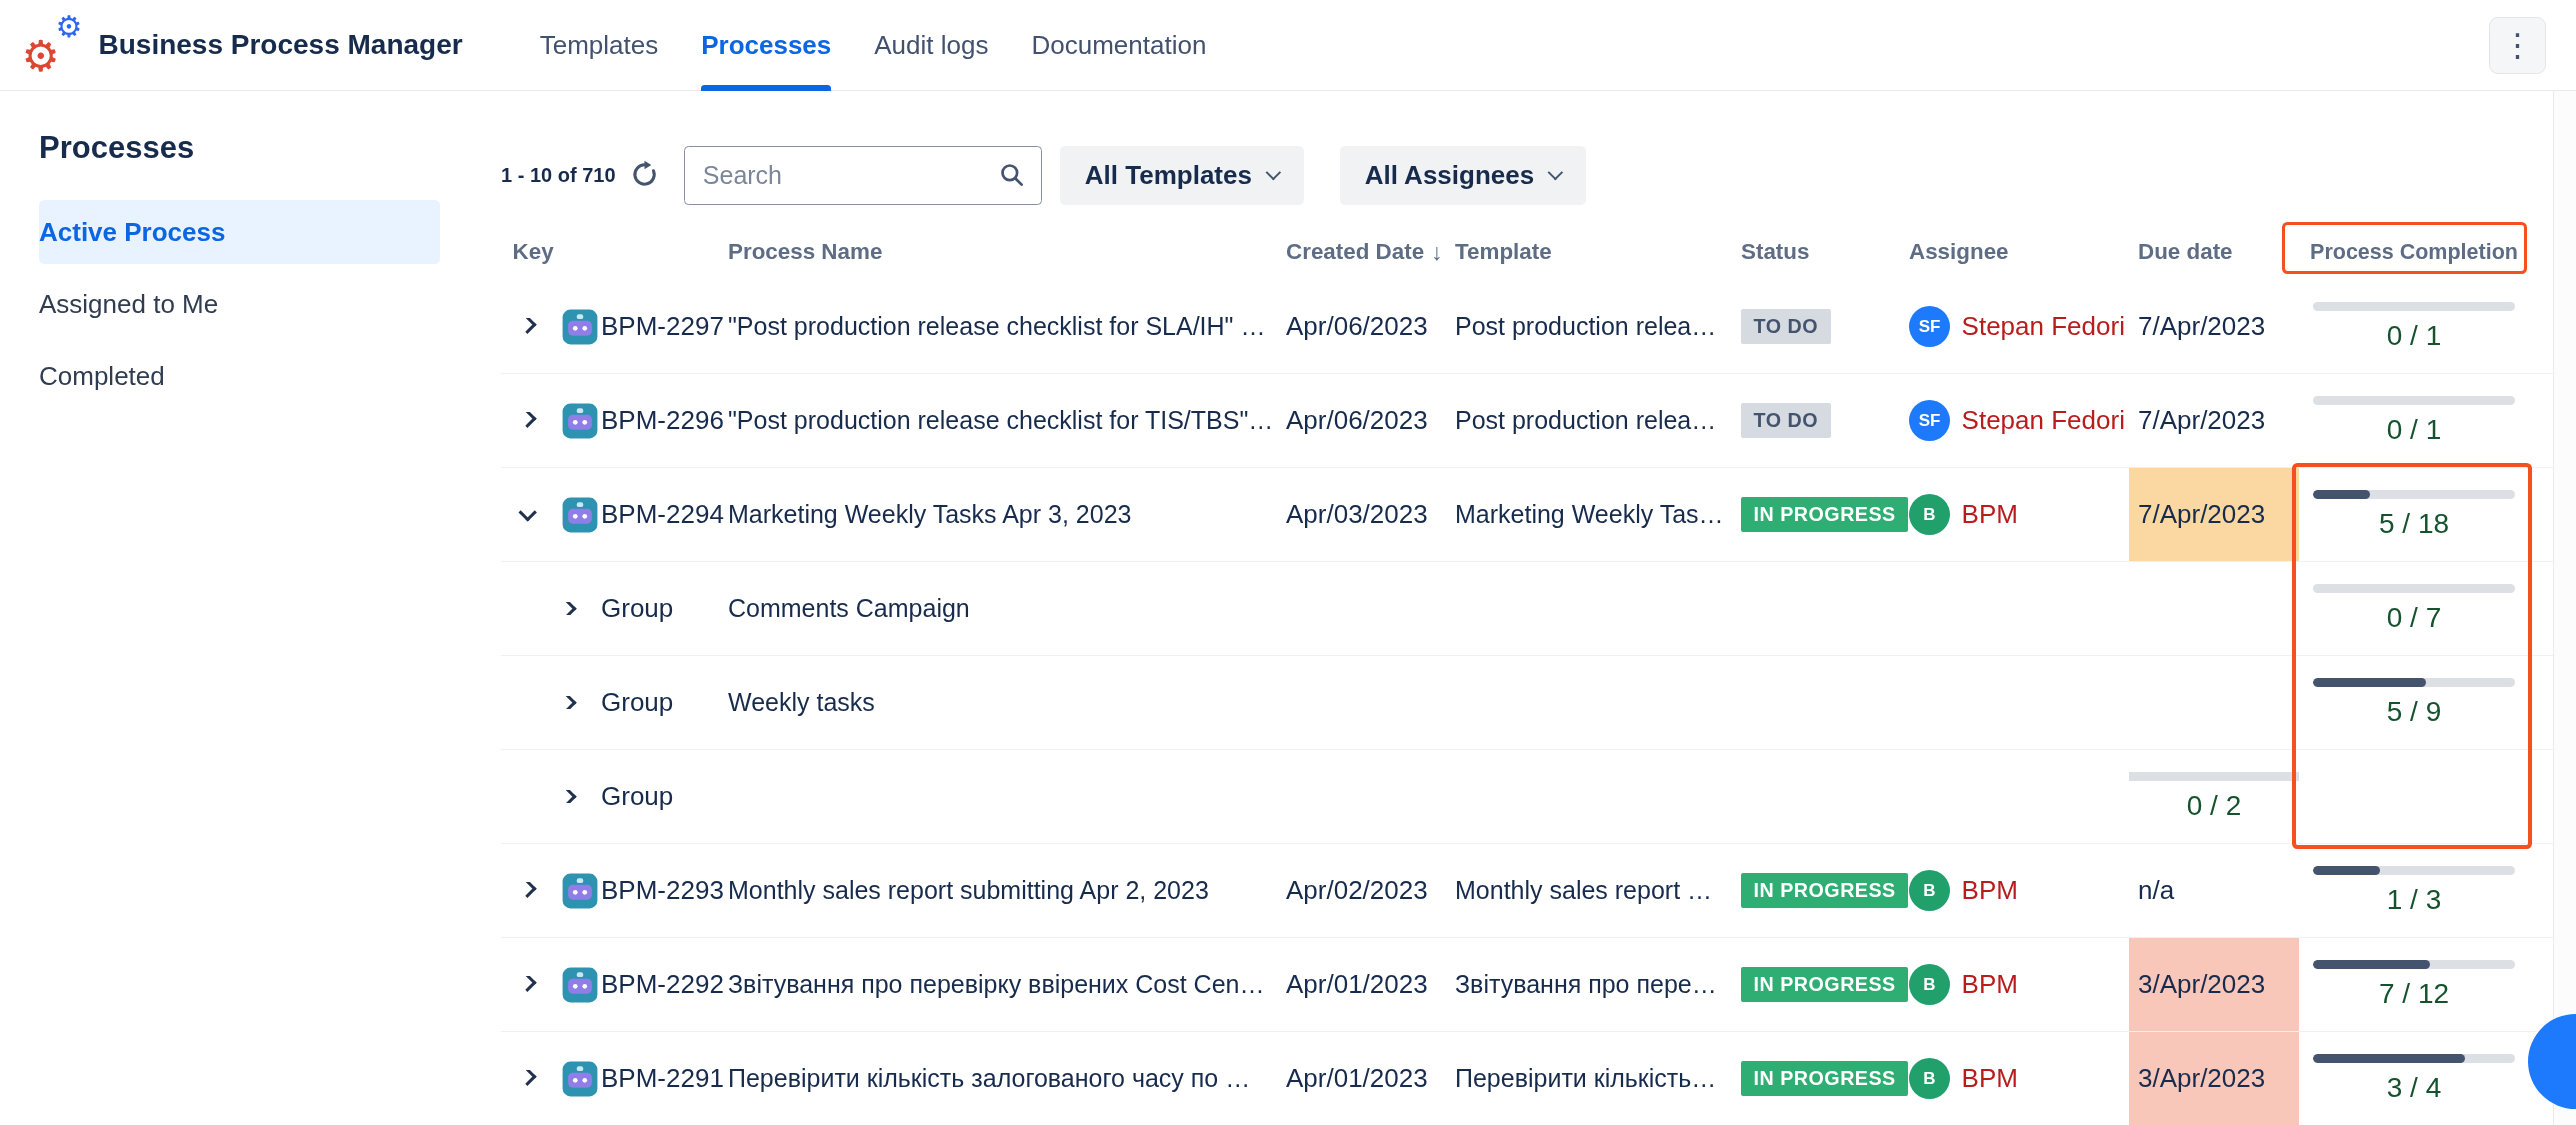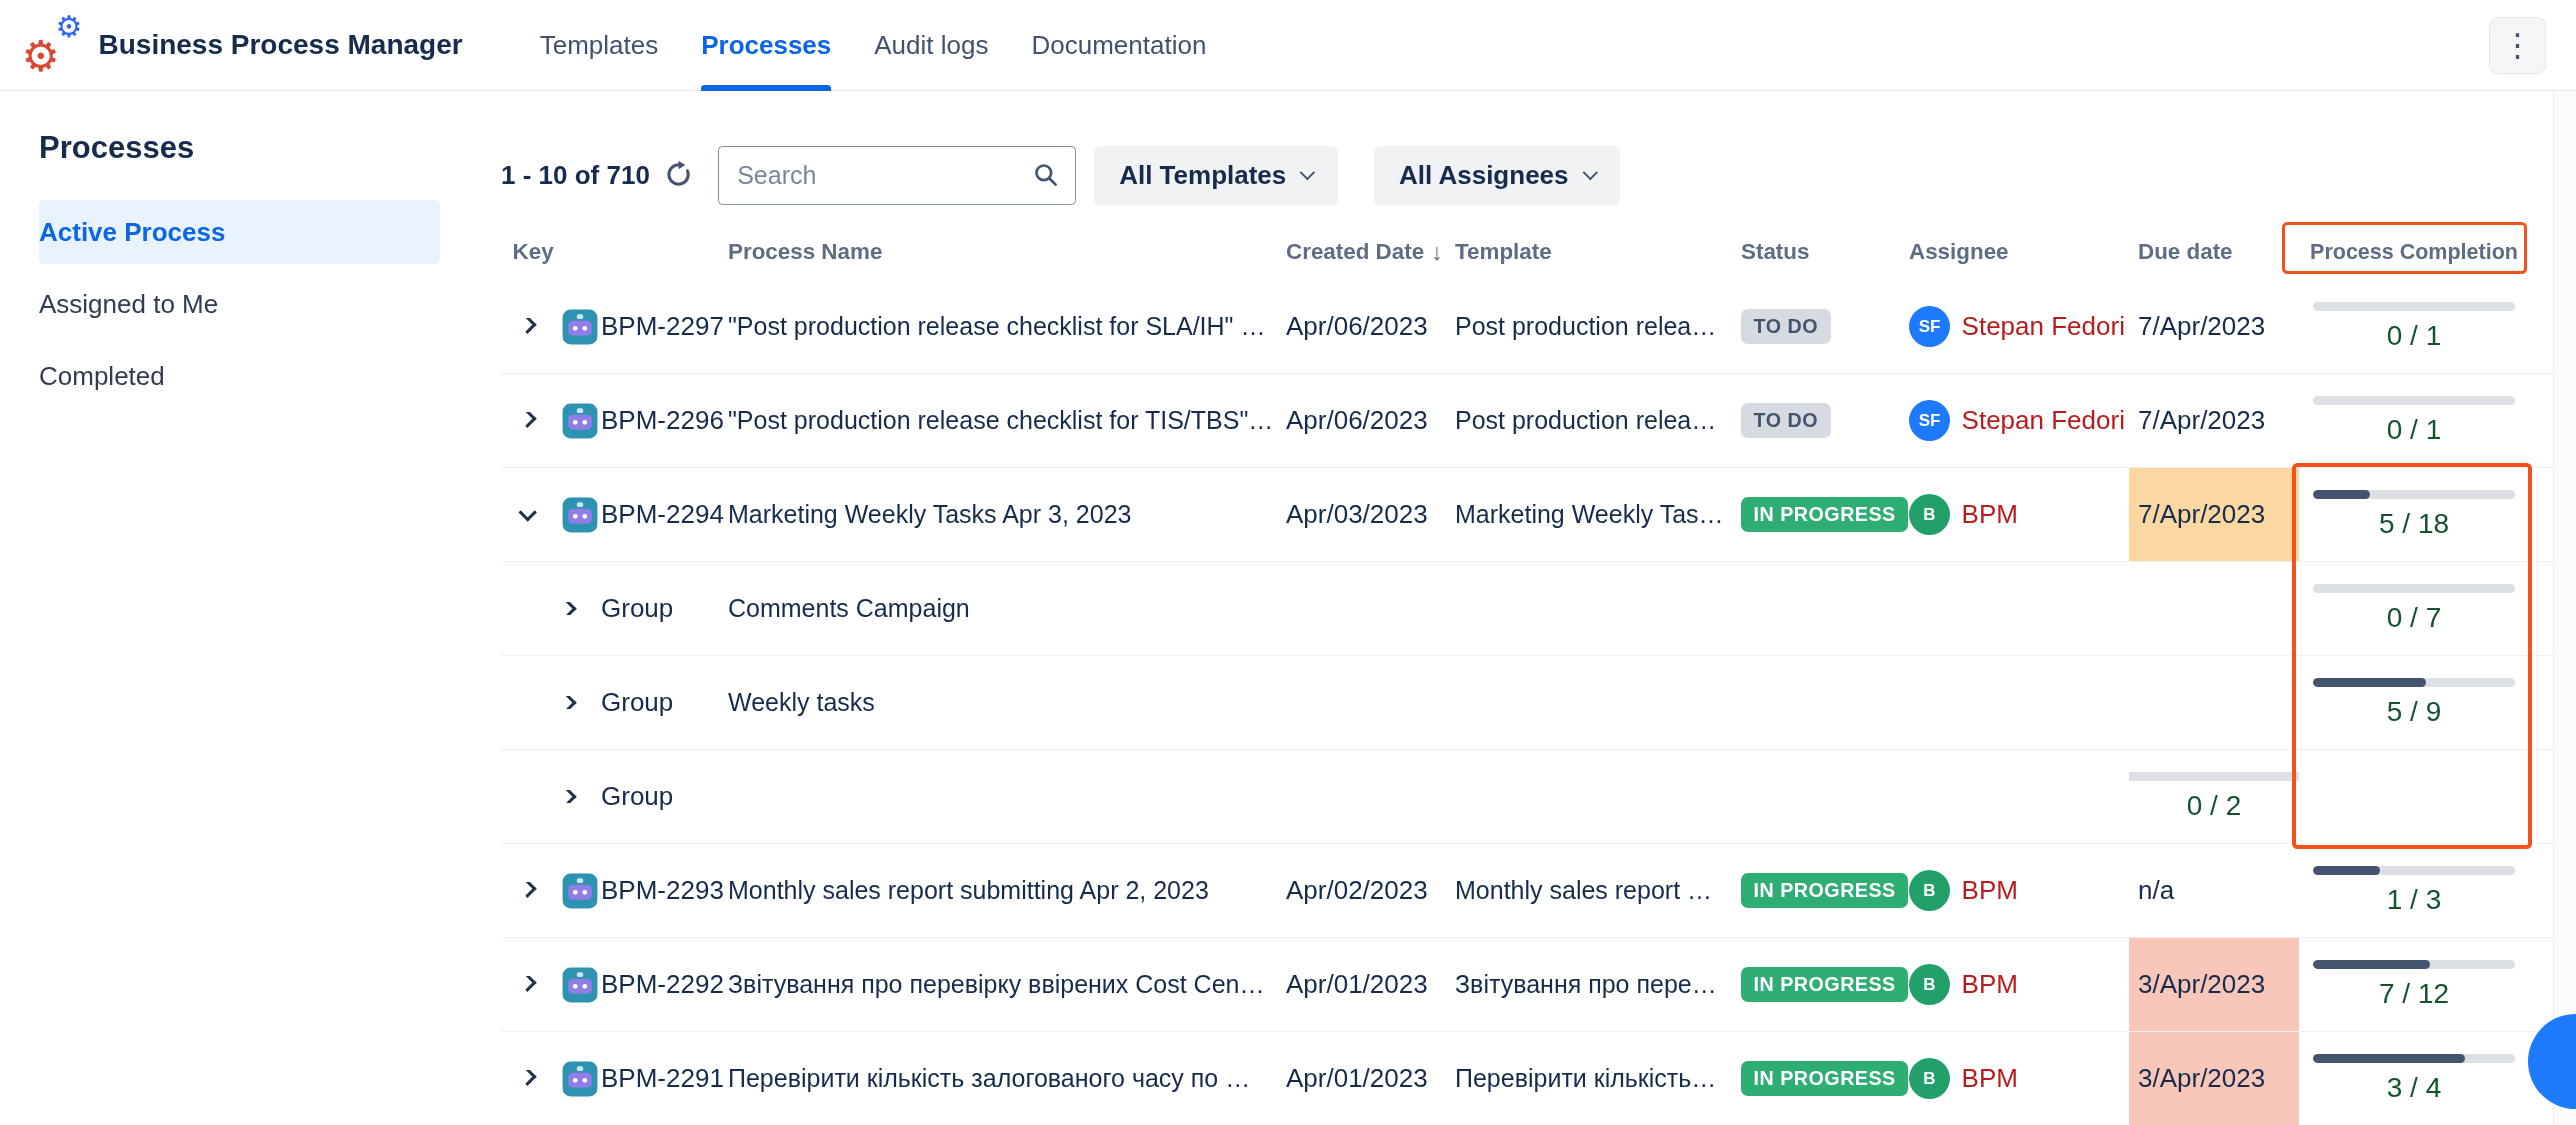--- a/index.html
+++ b/index.html
@@ -27,21 +27,21 @@
   .layout { display:flex; height:1034px; }
   .sidebar { width:440px; padding:39px 0 0 39px; flex:0 0 auto; }
   .sidebar h2 { margin:0 0 34px 0; font-size:31px; font-weight:700; }
   .side-item { width:401px; height:64px; border-radius:5.4px; display:flex; align-items:center; font-size:26px; color:#303C4F; margin-bottom:8px; cursor:pointer; }
   .side-item.active { background:#E9F2FF; color:#0B66E4; font-weight:700; }
 
   .main { position:relative; flex:1; padding-left:61px; }
 
   
   .toolbar { display:flex; align-items:center; margin-top:55px; height:59px; }
-  .count { font-size:26px; font-weight:700; }
+  .count { font-size:20px; font-weight:700; }
   .refresh-btn { margin-left:14.3px; background:none; border:none; padding:0; cursor:pointer; display:flex; align-items:center; }
   .searchbox { margin-left:25px; width:358px; height:59px; border:1.8px solid #8590A2; border-radius:4.5px; display:flex; align-items:center; padding:0 16px; background:#fff; }
   .searchbox input { flex:1; border:none; outline:none; font-size:25px; font-family:inherit; color:#172B4D; background:transparent; min-width:0; }
   .searchbox input::placeholder { color:#7A869A; }
   .filter-btn { margin-left:18px; height:59px; padding:0 25px; background:#F1F2F4; border:none; border-radius:5.4px; display:flex; align-items:center; gap:16px; font-size:26px; font-weight:700; color:#172B4D; font-family:inherit; cursor:pointer; }
   .filter-btn + .filter-btn { margin-left:36px; }
   .chev-sm { width:10.7px; height:10.7px; border-right:2.7px solid #44546F; border-bottom:2.7px solid #44546F; transform:rotate(45deg); margin-top:-7.2px; display:inline-block; }
 
   
   .grid { display:grid; grid-template-columns:58px 42px 127px 558px 169px 286px 168px 220px 170px 230px; align-items:center; }
@@ -63,21 +63,21 @@
   .c9 { height:100%; display:flex; align-items:center; padding-left:9px; font-size:26px; }
   .c9.amber { background:#FBD7A1; }
   .c9.red { background:#F9C6BA; }
   .c10 { height:100%; display:flex; flex-direction:column; align-items:center; justify-content:center; gap:9px; }
 
   .chev { width:13.4px; height:13.4px; border-right:3.6px solid #22324D; border-bottom:3.6px solid #22324D; display:inline-block; cursor:pointer; }
   .chev.right { transform:rotate(-45deg); }
   .chev.down { transform:rotate(45deg); }
 
   .picon svg { display:block; }
-  .loz { display:inline-block; padding:6.3px 12.5px 5.4px; border-radius:7px; font-size:19.7px; font-weight:700; letter-spacing:0.5px; white-space:nowrap; }
+  .loz { display:inline-block; padding:6.3px 12.5px 5.4px; border-radius:2px; font-size:19.7px; font-weight:700; letter-spacing:0.5px; white-space:nowrap; }
   .loz.todo { background:#D6DAE1; color:#44546F; }
   .loz.inprog { background:#2EAE72; color:#FFFFFF; }
   .avatar { width:41px; height:41px; border-radius:50%; color:#fff; font-size:17px; font-weight:700; display:flex; align-items:center; justify-content:center; flex:0 0 auto; margin-right:11.6px; }
   .av-blue { background:#1D7AFC; }
   .av-green { background:#22A06B; }
   .alink { color:#b91c1c; font-size:26px; white-space:nowrap; overflow:hidden; cursor:pointer; }
   .bar { width:202px; height:9px; border-radius:5.4px; background:#DCDFE4; overflow:hidden; }
   .fill { height:100%; background:#44546F; border-radius:5.4px; width:0; }
   .plabel { font-size:28px; color:#14532d; }
 

